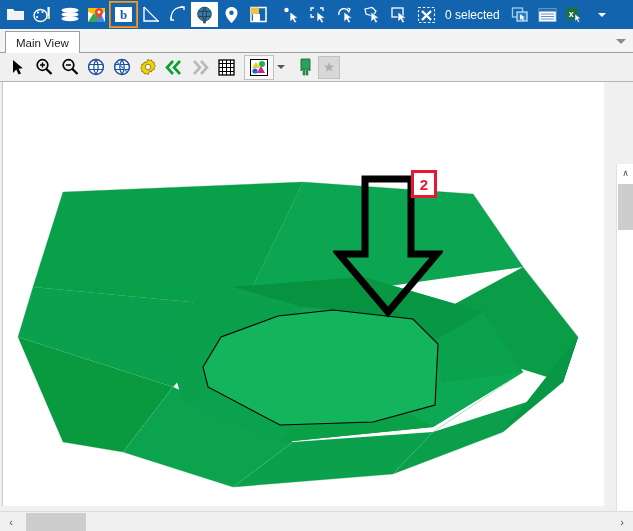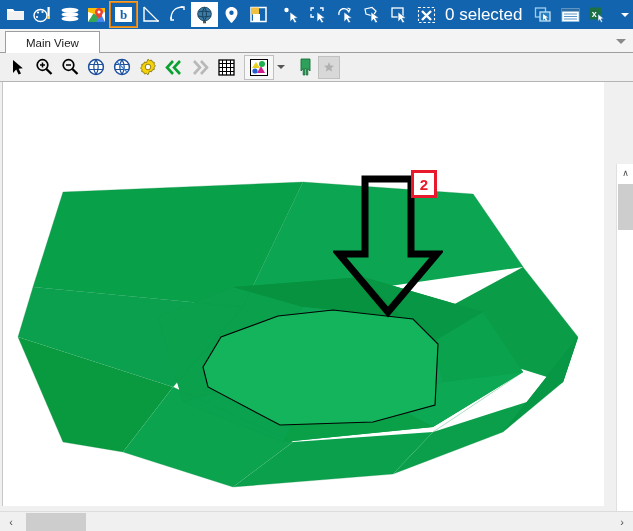--- a/index.html
+++ b/index.html
@@ -30,21 +30,21 @@
     position: relative;
   }
   .tb-btn.sel-white { background: #ffffff; }
   .tb-btn.sel-orange {
     background: #1364ae;
     border: 1px solid #e08214;
     outline: 1px solid #f0a030;
   }
   .tb-sep { width: 6px; flex: 0 0 auto; }
   #sel-count {
-    color: #ffffff; font-size: 17px;
+    color: #ffffff; font-size: 12px;
     padding: 0 7px 0 5px; white-space: nowrap;
   }
   .tb-caret {
     width: 16px; height: 24px; display:flex; align-items:center; justify-content:center;
   }
   .tb-caret::after {
     content: ""; width: 0; height: 0;
     border-left: 4px solid transparent;
     border-right: 4px solid transparent;
     border-top: 4px solid #ffffff;
@@ -57,21 +57,21 @@
     background: #f4f4f4;
     border-bottom: 1px solid #9e9e9e;
   }
   #tab-main {
     position: absolute; left: 5px; top: 2px;
     height: 22px; min-width: 70px;
     background: #ffffff;
     border: 1px solid #9e9e9e;
     border-bottom: none;
     display: flex; align-items: center; justify-content: center;
-    padding: 0 20px;
+    padding: 0 10px;
     font-size: 11.5px; color: #1a1a1a;
   }
   #tabbar-overflow {
     position: absolute; right: 7px; top: 7px;
     width: 11px; height: 11px;
   }
   #tabbar-overflow::after {
     content: ""; position: absolute; left: 1px; top: 3px;
     width: 0; height: 0;
     border-left: 5px solid transparent;

